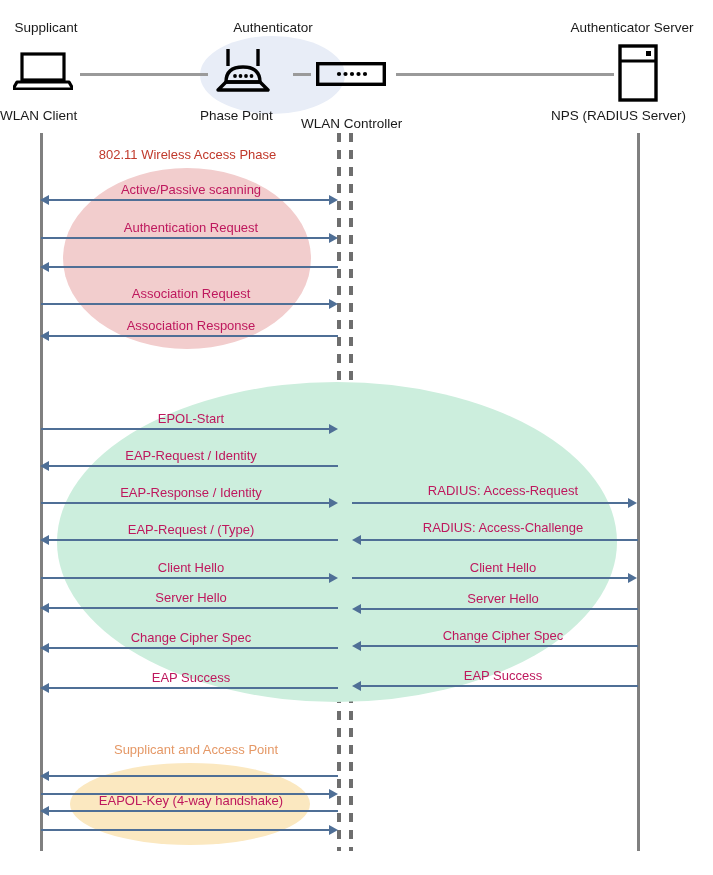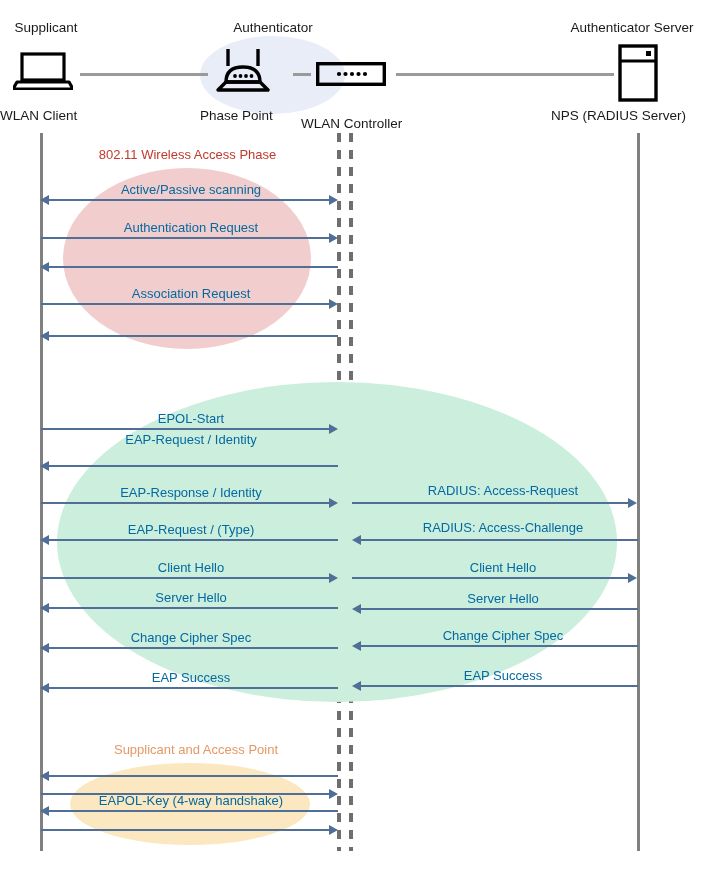--- a/index.html
+++ b/index.html
@@ -98,21 +98,21 @@
     height: 0;
     border-top: 5px solid transparent;
     border-bottom: 5px solid transparent;
   }
   .arrow-right { border-left: 9px solid #4f6f96; }
   .arrow-left  { border-right: 9px solid #4f6f96; }
 
   .msg-label {
     position: absolute;
     font-size: 13px;
-    color: #0369a1;
+    color: #be185d;
     text-align: center;
     white-space: nowrap;
   }
 </style>
 </head>
 <body>
 
 <div id="diagram">
 
   <div class="halo" style="left:200px; top:36px; width:145px; height:78px;"></div>
@@ -187,31 +187,32 @@
   <div class="msg-line" style="left:41px; top:237px; width:292px;"></div>
   <div class="arrow-head arrow-right" style="left:329px; top:233px;"></div>
 
   <div class="msg-line" style="left:46px; top:266px; width:292px;"></div>
   <div class="arrow-head arrow-left" style="left:40px; top:262px;"></div>
 
   <div class="msg-label" style="left:60px; top:286px; width:262px;">Association Request</div>
   <div class="msg-line" style="left:41px; top:303px; width:292px;"></div>
   <div class="arrow-head arrow-right" style="left:329px; top:299px;"></div>
 
+  <div class="msg-label" style="left:60px; top:318px; width:262px;">Association Response</div>
   <div class="msg-line" style="left:46px; top:335px; width:292px;"></div>
   <div class="arrow-head arrow-left" style="left:40px; top:331px;"></div>
 
   <div class="phase-ellipse ellipse-green" style="left:57px; top:382px; width:560px; height:320px;"></div>
 
 
   <div class="msg-label" style="left:60px; top:411px; width:262px;">EPOL-Start</div>
   <div class="msg-line" style="left:41px; top:428px; width:292px;"></div>
   <div class="arrow-head arrow-right" style="left:329px; top:424px;"></div>
 
-  <div class="msg-label" style="left:60px; top:432px; width:262px;">EAP-Request / Identity</div>
+  <div class="msg-label" style="left:60px; top:448px; width:262px;">EAP-Request / Identity</div>
   <div class="msg-line" style="left:46px; top:465px; width:292px;"></div>
   <div class="arrow-head arrow-left" style="left:40px; top:461px;"></div>
 
   <div class="msg-label" style="left:60px; top:485px; width:262px;">EAP-Response / Identity</div>
   <div class="msg-line" style="left:41px; top:502px; width:292px;"></div>
   <div class="arrow-head arrow-right" style="left:329px; top:498px;"></div>
 
   <div class="msg-label" style="left:60px; top:522px; width:262px;">EAP-Request / (Type)</div>
   <div class="msg-line" style="left:46px; top:539px; width:292px;"></div>
   <div class="arrow-head arrow-left" style="left:40px; top:535px;"></div>

